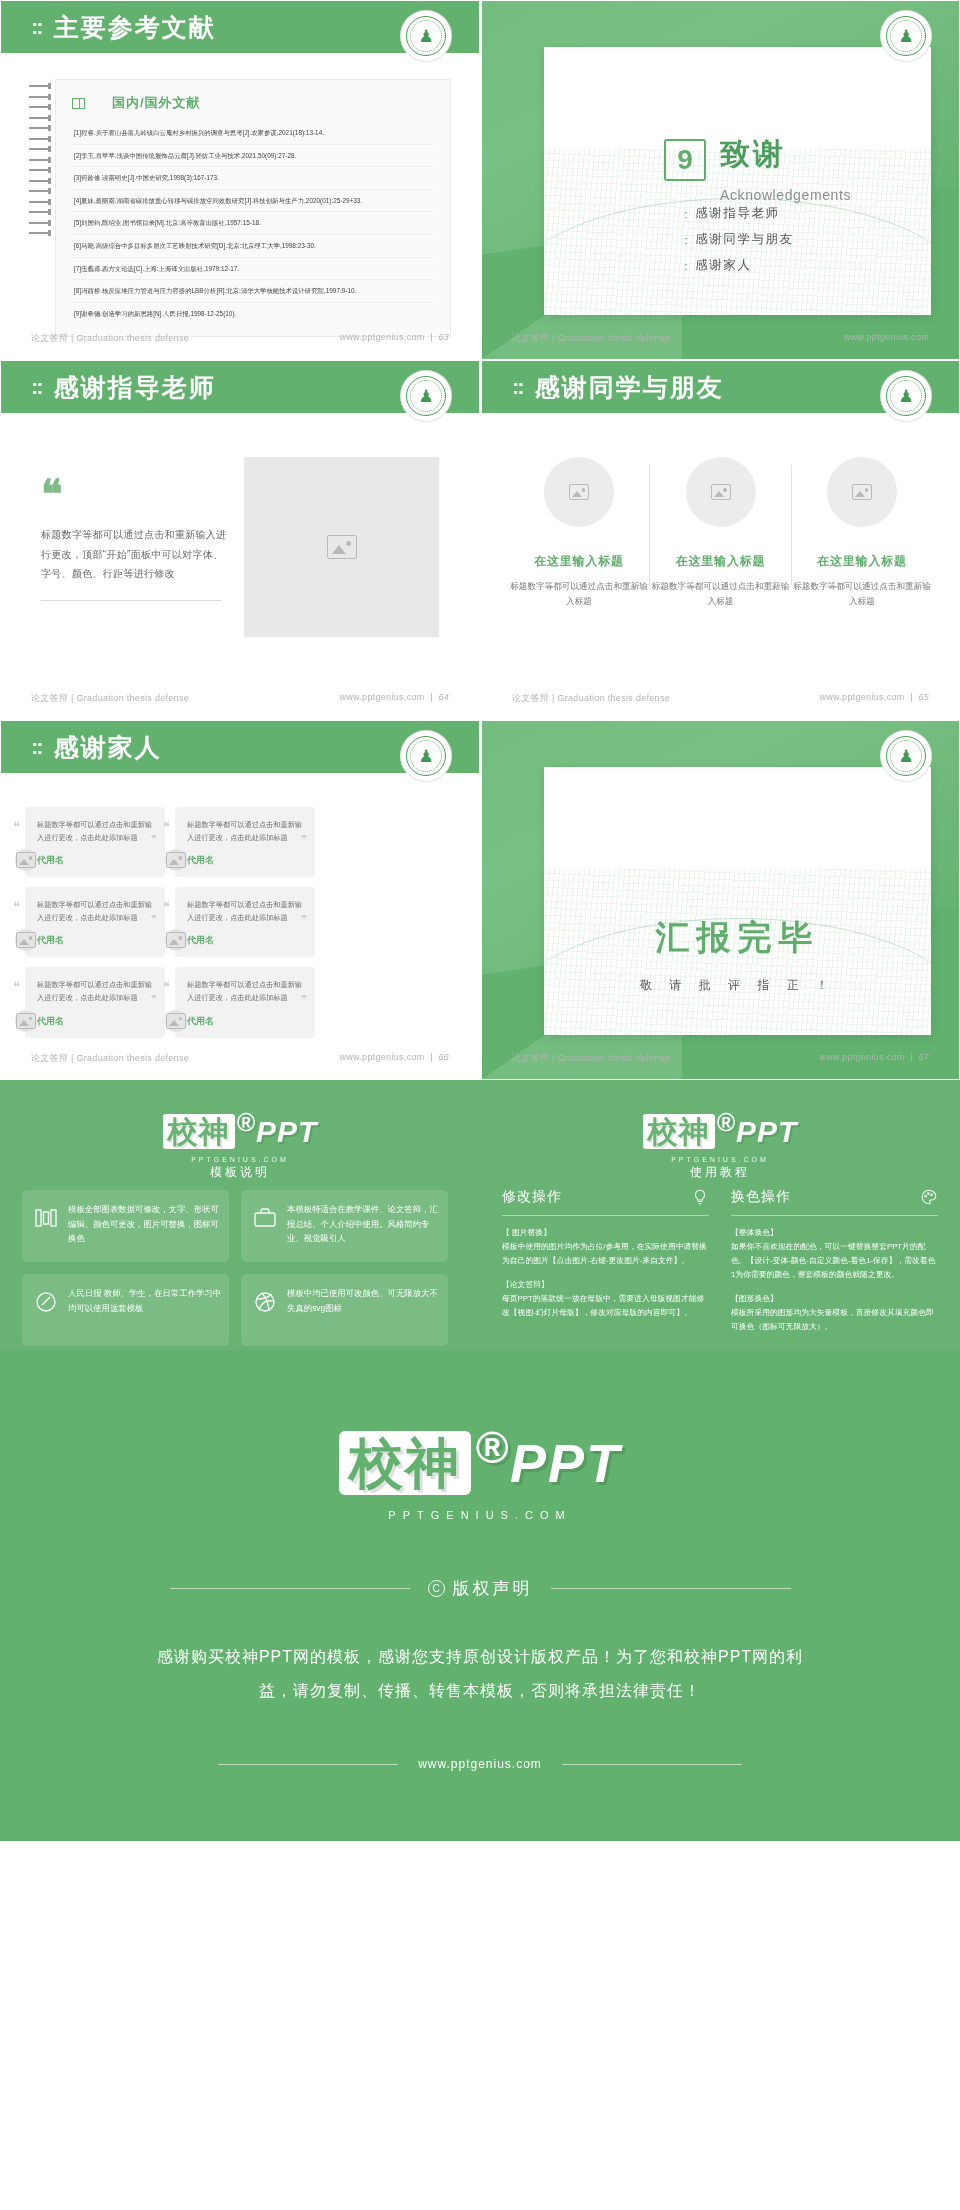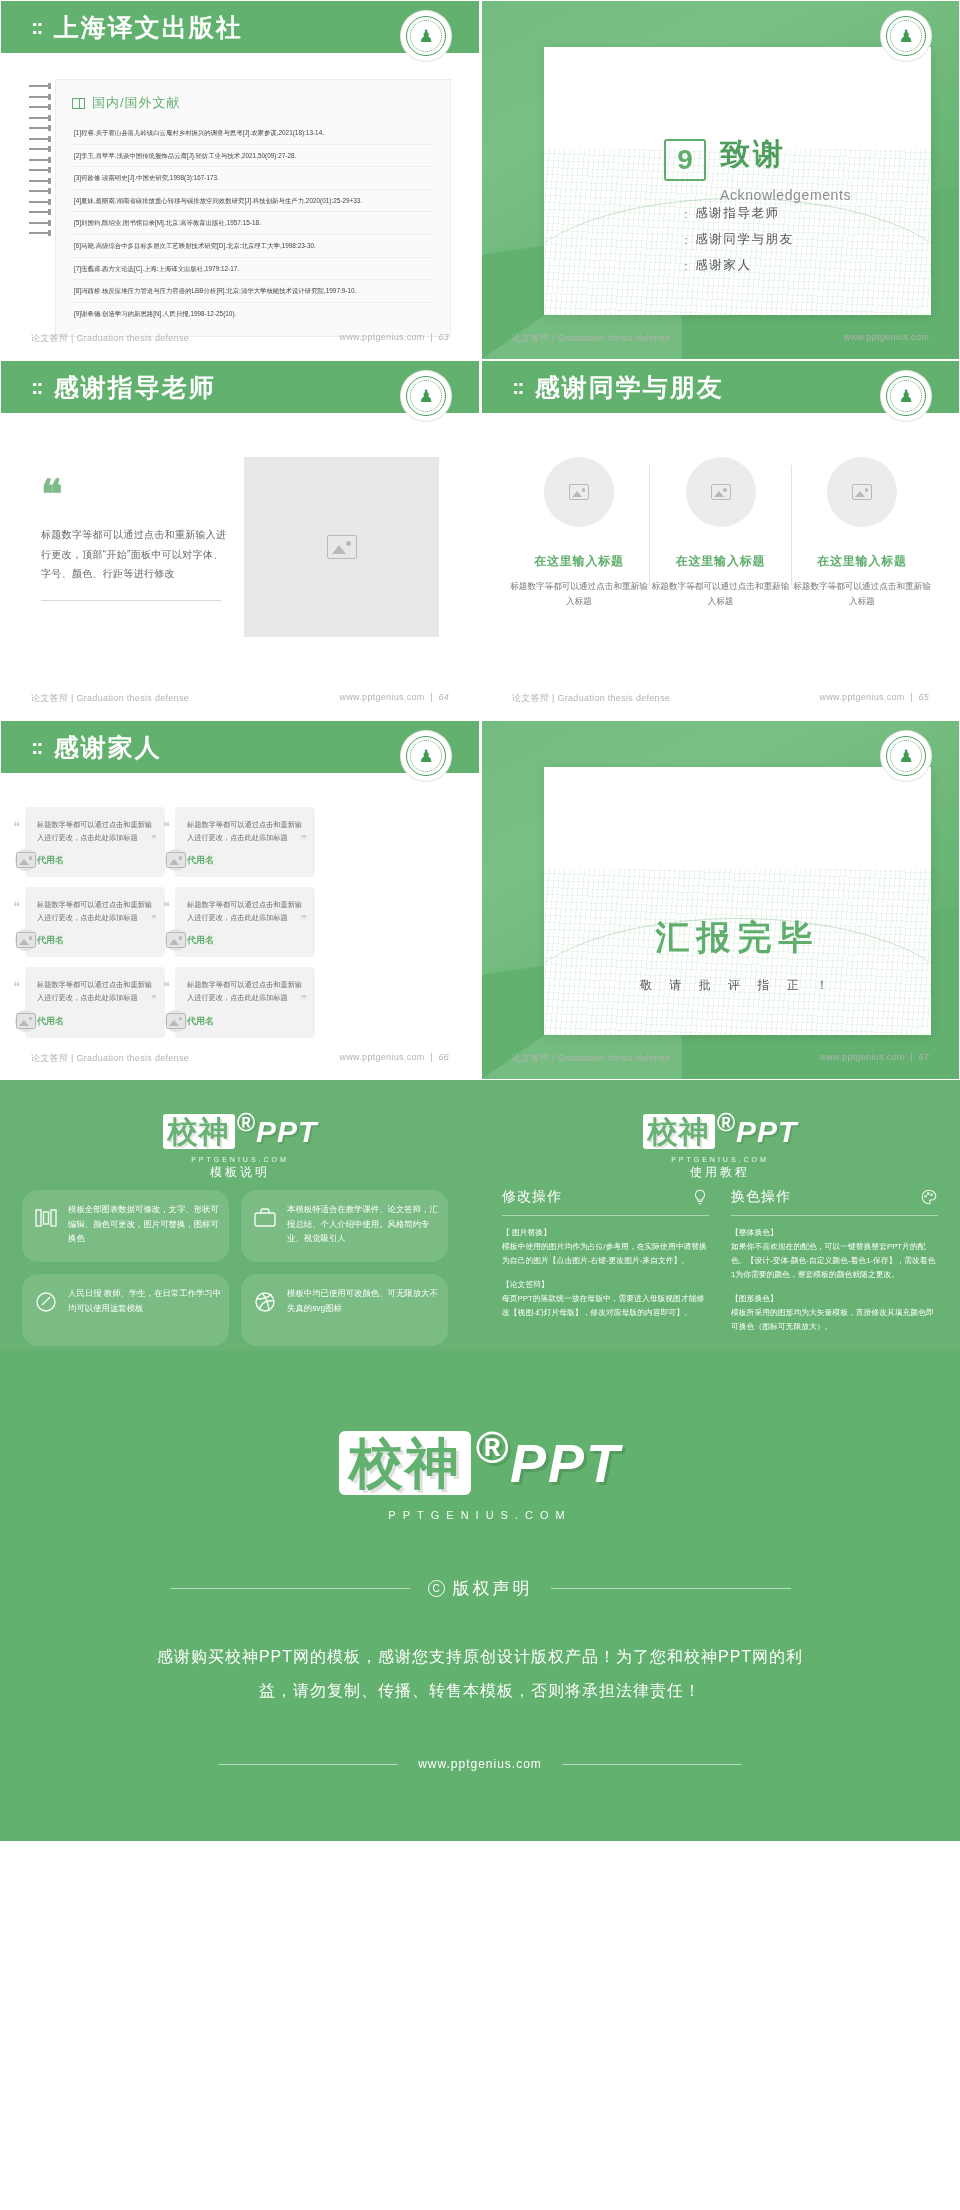--- a/index.html
+++ b/index.html
@@ -61,22 +61,22 @@
   .spiral{ width:26px; padding-top:6px; }
   .spiral i{
     display:block; width:20px;height:2px;background:#9a9a9a;margin:0 0 8.5px 0;
     position:relative;
   }
   .spiral i:after{ content:""; position:absolute; right:-2px; top:-2px; width:3px;height:6px;background:#9a9a9a;}
   .refcard{
     flex:1; background:#fafafa; border:1px solid #ececec; padding:14px 16px 12px 16px;
   }
   .refcard h4{
-    color:#5fae6c; font-size:13px; font-weight:normal; letter-spacing:1px;
-    margin-bottom:10px; display:flex; align-items:center;
+    color:#5fae6c; font-size:13px; font-weight:bold; letter-spacing:1px;
+    margin-bottom:10px; display:flex; align-items:center;gap:20px;
   }
   .bookicon{ display:inline-block;width:13px;height:11px;margin-right:7px;
     border:1.3px solid #5fae6c; position:relative;}
   .bookicon:after{content:"";position:absolute;left:50%;top:0;bottom:0;width:1.3px;background:#5fae6c;}
   .refcard ul{ list-style:none; }
   .refcard li{
     font-size:6.4px; color:#444; line-height:1.5; padding:6px 2px;
     border-bottom:1px solid #eeeeee; white-space:nowrap; overflow:hidden;
     font-family:"Liberation Sans","DejaVu Sans",sans-serif;
   }
@@ -171,21 +171,21 @@
   .brand{ position:absolute; left:0; right:0; top:28px; text-align:center; }
   .brandLogo{
     display:inline-block; color:#fff; font-size:30px; font-weight:bold; font-style:italic;
     letter-spacing:1px; text-shadow:2px 2px 0 rgba(0,0,0,.10);
   }
   .brandLogo .cn{ background:#fff;color:#68b374; padding:1px 5px; border-radius:3px; font-style:normal; margin-right:2px;}
   .brandSub{ color:#fff; font-size:7px; letter-spacing:3px; opacity:.9; margin-top:3px;}
   .gtitle{ position:absolute; left:0;right:0; top:84px; text-align:center; color:#fff; font-size:12px; letter-spacing:3px;}
 
   .gcards{ position:absolute; left:22px; right:22px; top:110px; display:flex; flex-wrap:wrap; gap:12px;}
-  .gcard{ width:207px; background:rgba(255,255,255,.12); border-radius:16px; padding:12px 4px 12px 46px; position:relative; min-height:72px;}
+  .gcard{ width:207px; background:rgba(255,255,255,.12); border-radius:5px; padding:12px 4px 12px 46px; position:relative; min-height:72px;}
   .gcard .ic{ position:absolute; left:12px; top:16px; width:24px;height:24px; opacity:.92;}
   .gcard p{ color:#fff; font-size:8.4px; line-height:1.75; }
 
   .gcol{ position:absolute; top:108px; width:207px; }
   .gcol.l{ left:22px; } .gcol.r{ right:22px; }
   .gcolH{ color:#fff; font-size:14px; letter-spacing:1px; display:flex; align-items:center; justify-content:space-between;}
   .gcolH .ico{ width:18px;height:18px; opacity:.9;}
   .gcolLine{ height:1px; background:rgba(255,255,255,.45); margin:9px 0 10px 0;}
   .gcol .blk{ color:#fff; font-size:7.8px; line-height:1.8; margin-bottom:10px;}
   .gcol .blk b{ font-weight:normal; display:block; }
@@ -208,21 +208,21 @@
 </head>
 <body>
 
 <div class="page">
 
   <div class="slide-grid">
 
     <div class="slide">
       <div class="hdr">
         <span class="dots">::</span>
-        <span class="t">上海译文出版社</span>
+        <span class="t">主要参考文献</span>
       </div>
       <div class="badge">
         <span class="inner">
             <span class="leaf">♟</span>
           </span>
       </div>
       <div class="refwrap">
         <div class="spiral">
           <i></i>
             <i></i>

